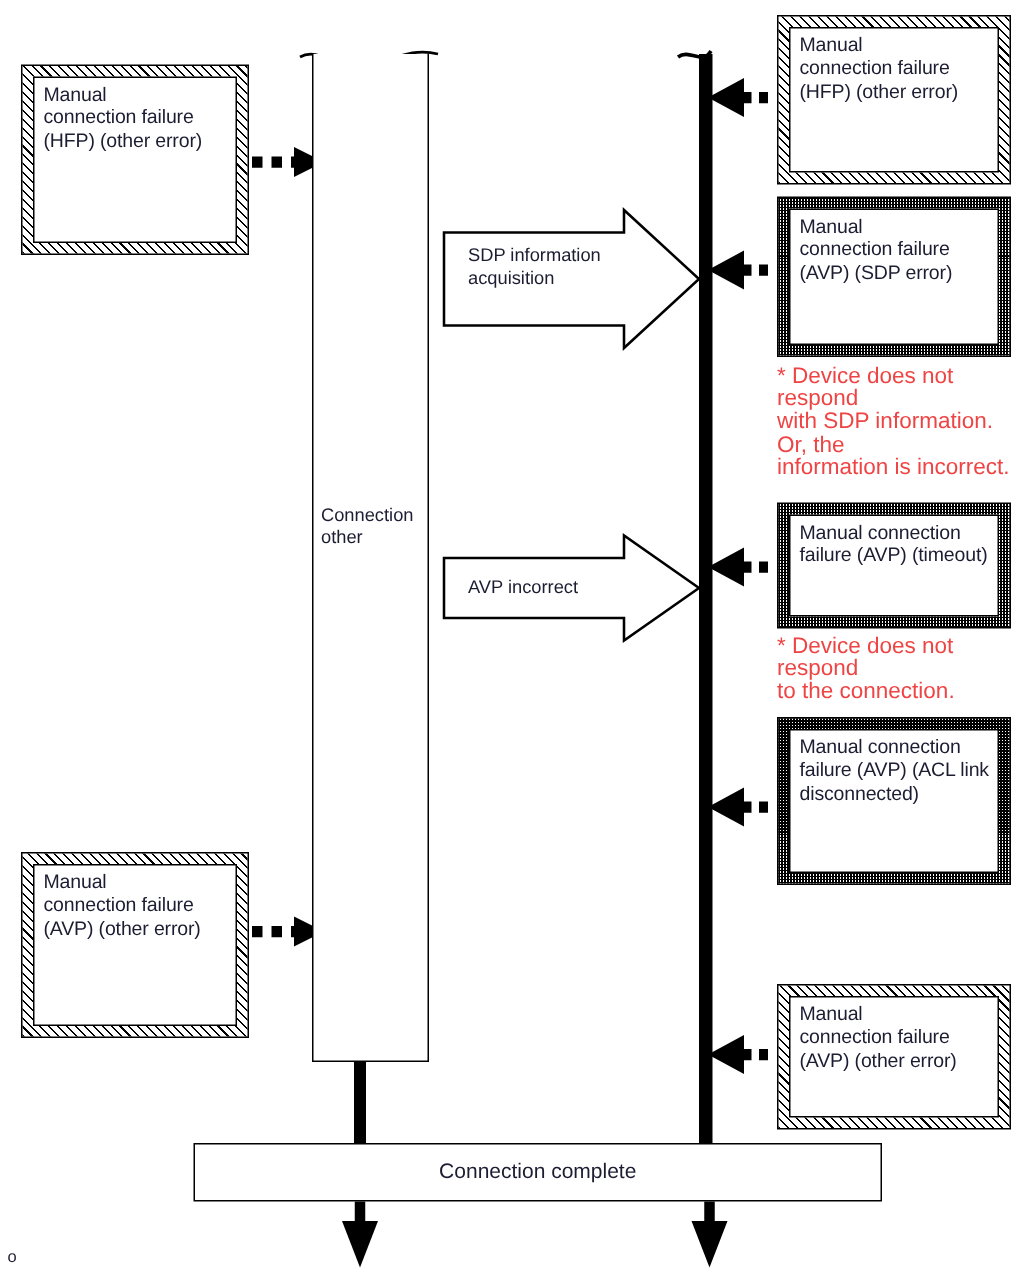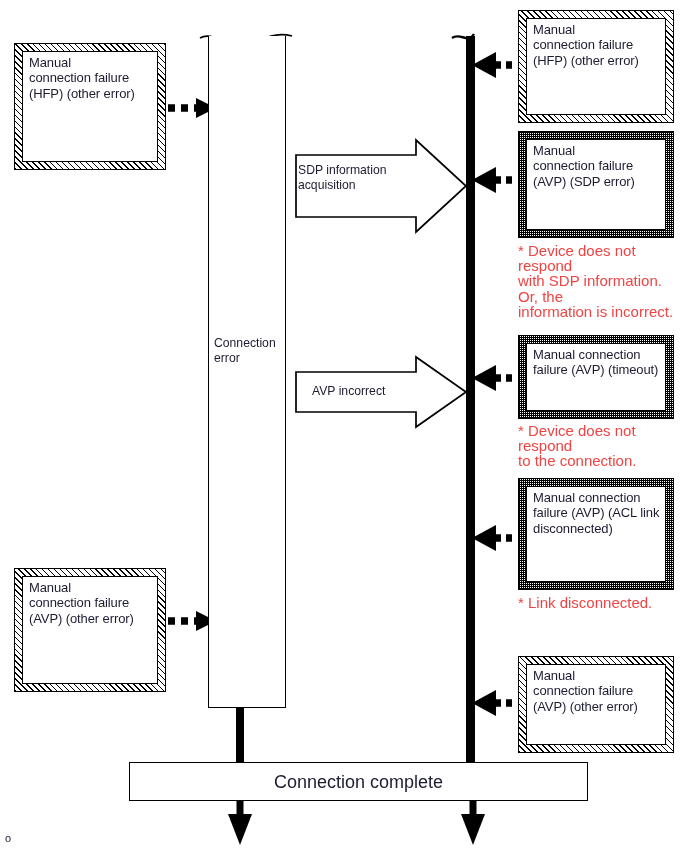--- a/index.html
+++ b/index.html
@@ -119,21 +119,21 @@
     box-sizing: border-box;
     background: #ffffff;
     border: 1.6px solid #000;
     z-index: 6;
   }
   #complete-bar-label {
     position: absolute;
     left: 0; right: 0;
     top: 9px;
     text-align: center;
-    font-size: 18px;
+    font-size: 14px;
     color: #1c1c32;
   }
 
   
   #right-lifeline {
     position: absolute;
     background: #000000;
     z-index: 3;
   }
   #mode-stem {
@@ -202,40 +202,40 @@
     <g>
       <line x1="473" y1="800" x2="473" y2="818" stroke="#000" stroke-width="7"></line>
       <polygon points="461,814 485,814 473,845" fill="#000"></polygon>
     </g>
   </svg>
 
   <div id="right-lifeline" style="left:466px; top:36px; width:9px; height:728px;"></div>
 
   <div id="mode-column" style="left:208px; top:36px; width:78px; height:672px;"></div>
   <div id="mode-column-label" style="left:214px; top:336px; width:72px;">Connection
-error</div>
+other</div>
 
   <div id="mode-stem" style="left:236px; top:708px; width:8px; height:55px;"></div>
 
   <div class="frame-hatch" style="left:14px; top:43px; width:152px; height:127px;"></div>
   <div class="fbox" style="left:22px; top:51px; width:136px; height:111px;">
     <div class="btext">Manual
 connection failure
 (HFP) (other error)</div>
   </div>
 
   <div class="frame-hatch" style="left:14px; top:568px; width:152px; height:124px;"></div>
   <div class="fbox" style="left:22px; top:576px; width:136px; height:108px;">
     <div class="btext">Manual
 connection failure
 (AVP) (other error)</div>
   </div>
 
   <div class="block-arrow" style="left:0; top:0; width:0; height:0;">
-    <div class="balabel" style="left:298px; top:163px; width:130px;">SDP information
+    <div class="balabel" style="left:312px; top:163px; width:130px;">SDP information
 acquisition</div>
   </div>
   <div class="block-arrow" style="left:0; top:0; width:0; height:0;">
     <div class="balabel" style="left:312px; top:384px; width:130px;">AVP incorrect</div>
   </div>
 
   <div class="frame-hatch" style="left:518px; top:10px; width:156px; height:113px;"></div>
   <div class="fbox" style="left:526px; top:18px; width:140px; height:97px;">
     <div class="btext">Manual
 connection failure
@@ -259,21 +259,20 @@
   </div>
   <div class="note" style="left:518px; top:423px; width:168px;">* Device does not respond
 to the connection.</div>
 
   <div class="frame-dot" style="left:518px; top:478px; width:156px; height:112px;"></div>
   <div class="fbox" style="left:526px; top:486px; width:140px; height:96px;">
     <div class="btext">Manual connection
 failure (AVP) (ACL link
 disconnected)</div>
   </div>
-  <div class="note" style="left:518px; top:595px; width:168px;">* Link disconnected.</div>
 
   <div class="frame-hatch" style="left:518px; top:656px; width:156px; height:97px;"></div>
   <div class="fbox" style="left:526px; top:664px; width:140px; height:81px;">
     <div class="btext">Manual
 connection failure
 (AVP) (other error)</div>
   </div>
 
   <div id="complete-bar" style="left:129px; top:762px; width:459px; height:39px;">
     <div id="complete-bar-label">Connection complete</div>

